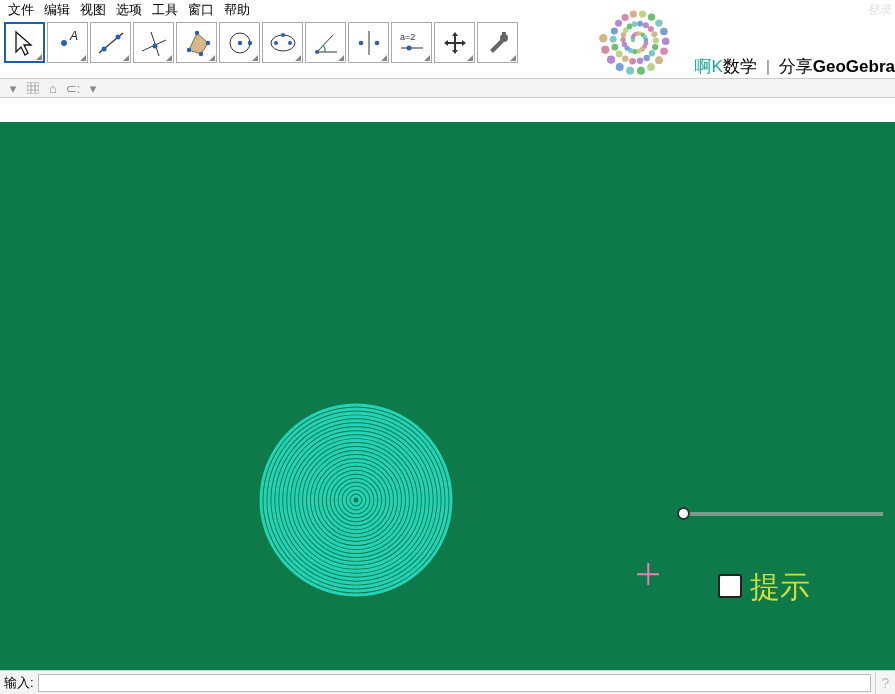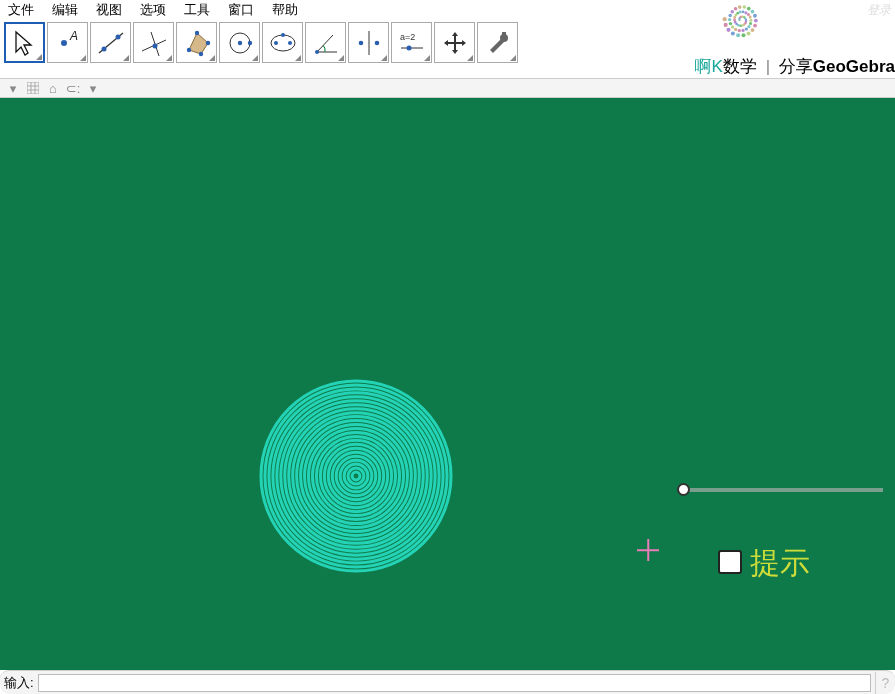--- a/index.html
+++ b/index.html
@@ -1,57 +1,57 @@
 <!DOCTYPE html>
 <html><head>
 <meta charset="utf-8">
 <style>
 * { margin:0; padding:0; box-sizing:border-box; }
 body { width:895px; height:694px; font-family:"Microsoft YaHei",Arial,sans-serif; font-size:13px; background:#fff; overflow:hidden; position:relative; }
 
 
 .header { position:relative; height:78px; background:#fff; }
-.menubar { display:flex; gap:10px; padding:2px 4px; height:20px; align-items:center; }
+.menubar { display:flex; gap:2px; padding:2px 4px; height:20px; align-items:center; }
 .menubar span { padding:0 4px; cursor:default; }
 .toolbar { display:flex; gap:2px; padding:2px 4px; }
 .tool { width:41px; height:41px; border:1px solid #aaa; background:#fff; display:flex; align-items:center; justify-content:center; position:relative; cursor:pointer; }
 .tool.selected { border:2px solid #1d5db4; }
 .tool svg { width:34px; height:34px; }
 .tool .drop { position:absolute; right:1px; bottom:1px; width:0; height:0; border-left:6px solid transparent; border-bottom:6px solid #888; }
 
 .subbar { height:20px; border-top:1px solid #ccc; border-bottom:1px solid #ccc; background:#f4f4f4; display:flex; align-items:center; gap:6px; padding:0 6px; }
 .subbar .sicon { width:14px; height:14px; display:flex; align-items:center; justify-content:center; color:#888; cursor:pointer; }
 
 
-.brand { position:absolute; top:0; right:0; height:78px; display:flex; align-items:flex-start; gap:16px; padding-right:0;flex-direction:column; }
+.brand { position:absolute; top:0; right:0; height:78px; display:flex; align-items:flex-end; gap:16px; padding-right:0; }
 .brand .spiral { width:90px; height:78px; }
 .brand .txt { text-align:left; }
 .brand .line1 { font-size:17px; }
 .brand .ak { color:#1aa89a; }
 .brand .sep { color:#888; margin:0 4px; }
 .brand .line2 { font-size:15px; color:#444; text-align:right; }
 .login { position:absolute; top:2px; right:4px; font-size:12px; color:#ddd;font-style:italic; }
 
 
-.canvas { position:relative; width:895px; height:572px; background:#0e7a4a; overflow:hidden; }
+.canvas { position:relative; width:895px; height:572px; background:#0e7a4a; overflow:hidden;margin-top:24px; }
 .rings { position:absolute; left:256px; top:278px; }
 .rings circle { fill:none; stroke:#24d2b6; stroke-width:3; }
 .cross { position:absolute; left:648px; top:452px; width:22px; height:22px; transform:translate(-50%,-50%); }
 .cross::before,.cross::after { content:""; position:absolute; background:#e87db8; }
 .cross::before { left:50%; top:0; width:1.5px; height:100%; transform:translateX(-50%); }
 .cross::after { top:50%; left:0; height:1.5px; width:100%; transform:translateY(-50%); }
 
 .slider { position:absolute; left:683px; top:390px; width:200px; height:4px; background:#7a9e8c; }
 .slider .knob { position:absolute; left:-6px; top:-5px; width:13px; height:13px; border-radius:50%; background:#fff; border:2px solid #333; }
 
 .chk { position:absolute; left:718px; top:452px; width:24px; height:24px; background:#fff; border:2px solid #222; border-radius:3px; }
 .hint { position:absolute; left:750px; top:445px; font-size:30px; color:#cddc39; }
 
 
-.inputbar { position:absolute; left:0; bottom:0; width:895px; height:24px; background:#f4f4f4; border-top:1px solid #ccc; display:flex; align-items:center;border-radius:9px; }
+.inputbar { position:absolute; left:0; bottom:0; width:895px; height:24px; background:#f4f4f4; border-top:1px solid #ccc; display:flex; align-items:center; }
 .inputbar .lbl { padding:0 4px; font-size:13px; }
 .inputbar input { flex:1; height:18px; border:1px solid #bbb; background:#fff; font-size:12px; padding:0 3px; margin-right:4px; }
 .inputbar .help { width:20px; text-align:center; color:#bbb; border-left:1px solid #ccc; font-size:14px; line-height:22px; cursor:pointer; }
 </style>
 </head>
 <body>
 
 <div class="header">
   <div class="menubar">
     <span>文件</span>

